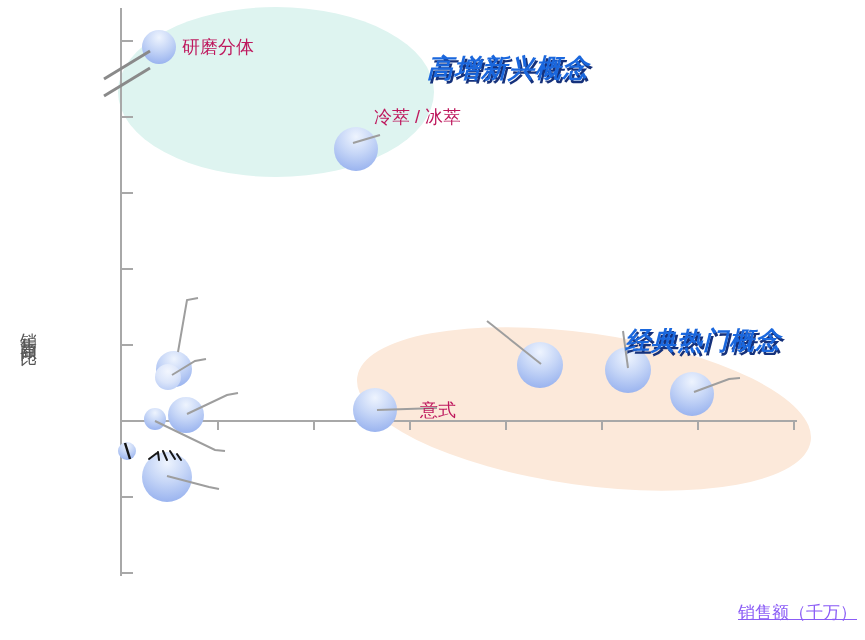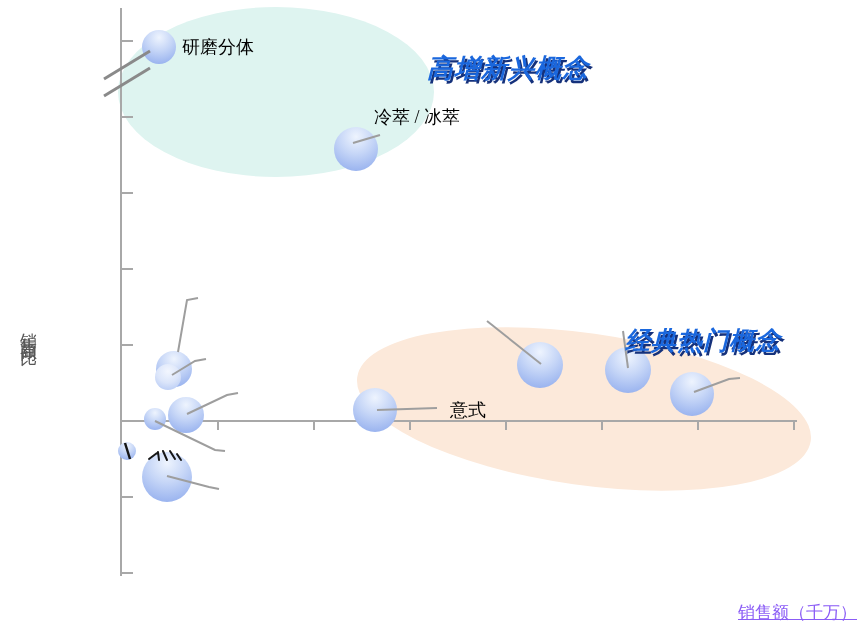--- a/index.html
+++ b/index.html
@@ -11,21 +11,21 @@
   .layer{position:absolute;left:0;top:0;z-index:2;pointer-events:none;}
   #overlay-svg{z-index:4;}
   .bubble{
     position:absolute;border-radius:50%;z-index:3;
     background:radial-gradient(circle at 50% 22%, #eef4fe 0%, #c6d6f7 42%, #8aa7ec 100%);
   }
   .bubble.light{
     background:radial-gradient(circle at 50% 28%, #f2f6fe 0%, #dbe5fa 50%, #aec4f3 100%);
   }
   .point-label{
-    position:absolute;z-index:5;font-size:18px;color:#000000;white-space:nowrap;line-height:22px;font-family:Liberation Serif, serif;
+    position:absolute;z-index:5;font-size:18px;color:#be185d;white-space:nowrap;line-height:22px;
   }
   .zone-title{
     position:absolute;z-index:6;font-weight:bold;font-style:italic;color:#1a67dd;
     white-space:nowrap;letter-spacing:1px;
   }
   .title-emerging{left:427px;top:51px;font-size:26px;text-shadow:2px 3px 0 #15317b;}
   .title-classic{left:625px;top:324px;font-size:25px;text-shadow:2px 3px 0 #15317b;}
   .y-axis-label{
     position:absolute;left:17px;top:320px;z-index:5;writing-mode:vertical-rl;
     font-size:17px;letter-spacing:4px;color:#575757;
@@ -85,17 +85,17 @@
     <div class="point-label" style="left: 182px; top: 36px;">研磨分体</div>
     <div class="bubble" style="left: 334px; top: 127px; width: 44px; height: 44px;"></div>
     <div class="point-label" style="left: 331px; top: 106px; margin-left: 43px;">冷萃 / 冰萃</div>
     <div class="bubble" style="left: 156px; top: 351px; width: 36px; height: 36px;"></div>
     <div class="bubble light" style="left: 155px; top: 364px; width: 26px; height: 26px;"></div>
     <div class="bubble" style="left: 144px; top: 408px; width: 22px; height: 22px;"></div>
     <div class="bubble" style="left: 168px; top: 397px; width: 36px; height: 36px;"></div>
     <div class="bubble" style="left: 118px; top: 442px; width: 18px; height: 18px;"></div>
     <div class="bubble" style="left: 142px; top: 452px; width: 50px; height: 50px;"></div>
     <div class="bubble" style="left: 353px; top: 388px; width: 44px; height: 44px;"></div>
-    <div class="point-label" style="left: 450px; top: 399px;">意式</div>
+    <div class="point-label" style="left: 420px; top: 399px;">意式</div>
     <div class="bubble" style="left: 517px; top: 342px; width: 46px; height: 46px;"></div>
     <div class="bubble" style="left: 605px; top: 347px; width: 46px; height: 46px;"></div>
     <div class="bubble" style="left: 670px; top: 372px; width: 44px; height: 44px;"></div>
   </div>
 
 </body></html>

